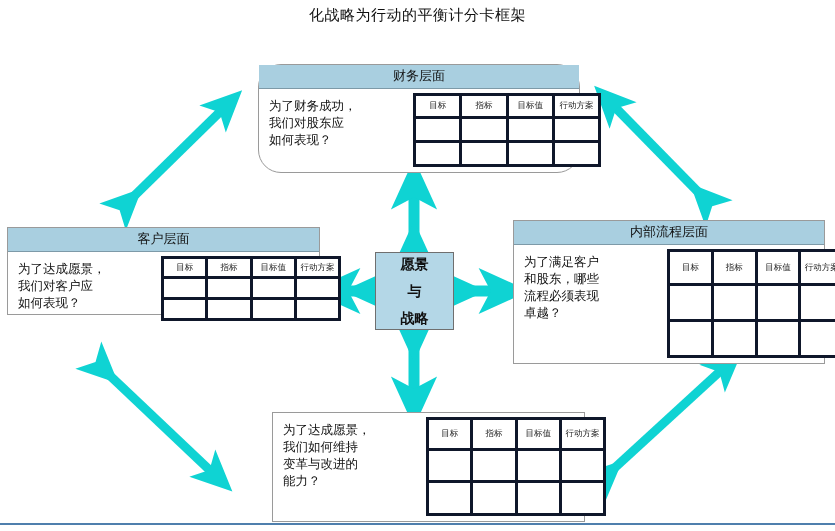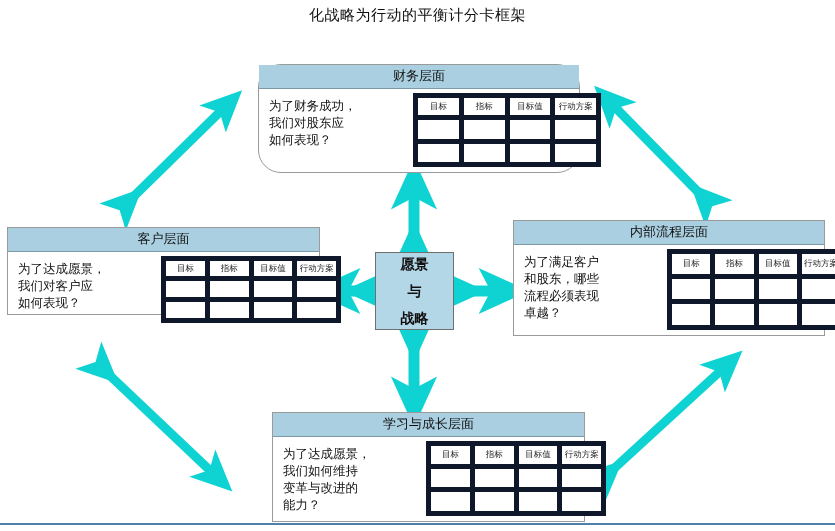--- a/index.html
+++ b/index.html
@@ -78,42 +78,42 @@
     box-sizing: border-box;
     flex: 0 0 auto;
     white-space: pre-line;
   }
   .panel-grid {
     flex: 0 0 auto;
     border-collapse: collapse;
     table-layout: fixed;
   }
   .panel-grid td, .panel-grid th {
-    border: 5px solid #0f172a;
+    border: 3px solid #0f172a;
     box-sizing: border-box;
     padding: 0;
     font-weight: normal;
     font-size: 8.5px;
     color: #1a1a1a;
     vertical-align: middle;
     background: #ffffff;
   }
   .panel-grid th { height: 20px; }
   .panel-grid td { height: 21px; }
 
   
   #panel-financial       { left: 258px; top: 64px;  width: 322px; height: 109px; border-radius: 23px; }
   #panel-financial .panel-question { width: 118px; }
   #panel-financial .panel-grid     { width: 188px; }
 
   #panel-customer        { left: 7px;  top: 227px; width: 313px; height: 88px; }
   #panel-customer .panel-question  { width: 117px; }
   #panel-customer .panel-grid      { width: 180px; }
 
-  #panel-process         { left: 513px; top: 220px; width: 312px; height: 116px; }
+  #panel-process         { left: 513px; top: 220px; width: 312px; height: 144px; }
   #panel-process .panel-question   { width: 117px; }
   #panel-process .panel-grid       { width: 178px; }
 
   #panel-learning        { left: 272px; top: 412px; width: 313px; height: 110px; }
   #panel-learning .panel-question  { width: 117px; }
   #panel-learning .panel-grid      { width: 180px; }
 
   
   #vision-box {
     position: absolute;
@@ -282,21 +282,20 @@
           <td></td>
           <td></td>
           <td></td>
         </tr>
       </tbody>
         </table>
     </div>
   </div>
 
   <div class="panel" id="panel-learning">
-    <div class="panel-header">学习与成长层面</div>
     <div class="panel-body">
       <div class="panel-question">为了达成愿景，
 我们如何维持
 变革与改进的
 能力？</div>
       <table class="panel-grid">
         <tbody>
             <tr>
           <th>目标</th>
           <th>指标</th>

